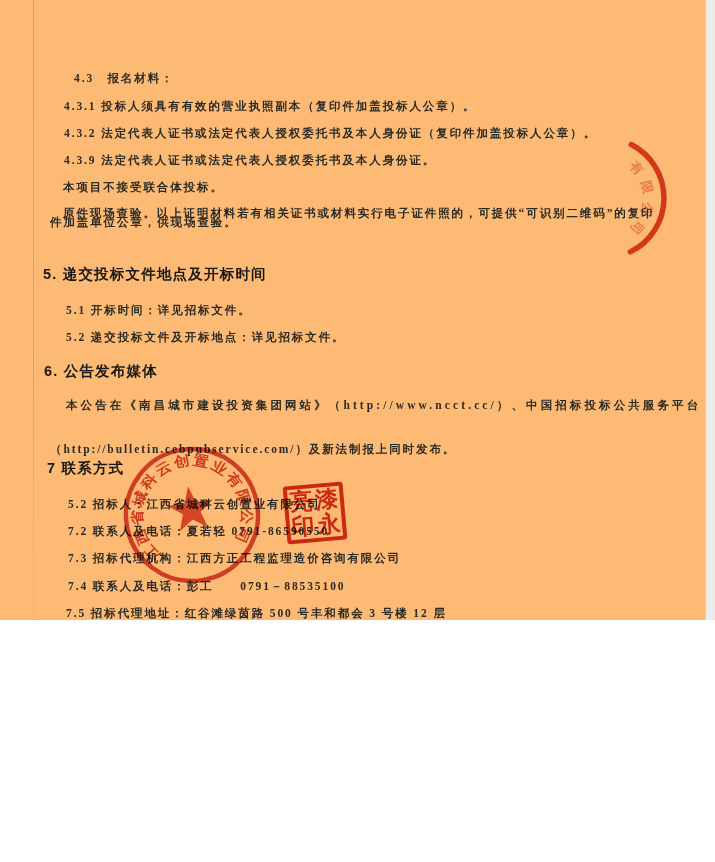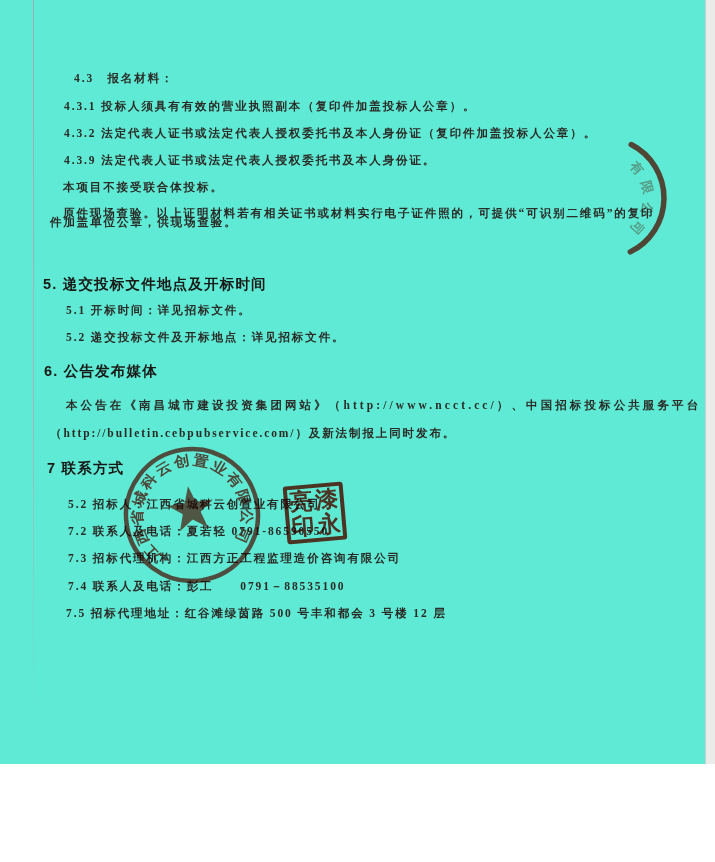--- a/index.html
+++ b/index.html
@@ -1,18 +1,18 @@
 <!DOCTYPE html>
 <html><head>
 <meta charset="utf-8">
 <style>
   html,body{margin:0;padding:0;background:#ffffff;}
   .screenshot{
-    position:relative;width:715px;height:764px;
-    background:#5eead4;overflow:hidden;
+    position:relative;width:715px;height:620px;
+    background:#fdba74;overflow:hidden;
     font-family:"Liberation Serif","DejaVu Serif",serif;
   }
   
   .edge-left{
     position:absolute;left:33px;top:0;width:1px;height:730px;
     background:linear-gradient(to bottom,#a2a9b6 0%,#aab0bb 55%,rgba(170,176,187,0) 97%);
   }
   .edge-right-band{
     position:absolute;left:705px;top:0;width:10px;height:862px;
     background:#ebebe9;border-left:1px solid #cdced0;
@@ -62,26 +62,26 @@
   <div class="edge-right-band"></div>
 
   <div id="text-layer">
       <div class="line body" style="left: 74px; top: 71px;">4.3　报名材料：</div>
       <div class="line body" style="left: 64px; top: 99px;">4.3.1 投标人须具有有效的营业执照副本（复印件加盖投标人公章）。</div>
       <div class="line body" style="left: 64px; top: 126px;">4.3.2 法定代表人证书或法定代表人授权委托书及本人身份证（复印件加盖投标人公章）。</div>
       <div class="line body" style="left: 64px; top: 153px;">4.3.9 法定代表人证书或法定代表人授权委托书及本人身份证。</div>
       <div class="line body" style="left: 63px; top: 180px;">本项目不接受联合体投标。</div>
       <div class="line body" style="left: 63px; top: 206px;">原件现场查验。以上证明材料若有相关证书或材料实行电子证件照的，可提供“可识别二维码”的复印</div>
       <div class="line body" style="left: 50px; top: 215px;">件加盖单位公章，供现场查验。</div>
-      <div class="line heading" style="left: 43px; top: 266px; margin-top: 10px;">5. 递交投标文件地点及开标时间</div>
+      <div class="line heading" style="left: 43px; top: 266px;">5. 递交投标文件地点及开标时间</div>
       <div class="line body" style="left: 66px; top: 303px;">5.1 开标时间：详见招标文件。</div>
       <div class="line body" style="left: 66px; top: 330px;">5.2 递交投标文件及开标地点：详见招标文件。</div>
       <div class="line heading" style="left: 44px; top: 363px;">6. 公告发布媒体</div>
       <div class="line body spread" style="left: 66px; top: 398px;">本公告在《南昌城市建设投资集团网站》（http://www.ncct.cc/）、中国招标投标公共服务平台</div>
-      <div class="line body" style="left: 50px; top: 426px;">（http://bulletin.cebpubservice.com/）及新法制报上同时发布。</div>
+      <div class="line body" style="left: 50px; top: 442px;">（http://bulletin.cebpubservice.com/）及新法制报上同时发布。</div>
       <div class="line heading" style="left: 47px; top: 460px;">7 联系方式</div>
       <div class="line body" style="left: 68px; top: 497px;">5.2 招标人：江西省城科云创置业有限公司</div>
       <div class="line body" style="left: 68px; top: 524px;">7.2 联系人及电话：夏若轻 0791-86590550</div>
       <div class="line body" style="left: 68px; top: 551px;">7.3 招标代理机构：江西方正工程监理造价咨询有限公司</div>
       <div class="line body" style="left: 68px; top: 579px; font-family: Liberation Serif, serif;">7.4 联系人及电话：彭工　　0791－88535100</div>
       <div class="line body" style="left: 66px; top: 606px;">7.5 招标代理地址：红谷滩绿茵路 500 号丰和都会 3 号楼 12 层</div>
     </div>
 
   <svg class="stamp round-seal" width="170" height="170" viewBox="0 0 170 170">
     <circle cx="85" cy="85" r="66" fill="none" stroke="#c9372c" stroke-width="4.5" opacity="0.85"></circle>

